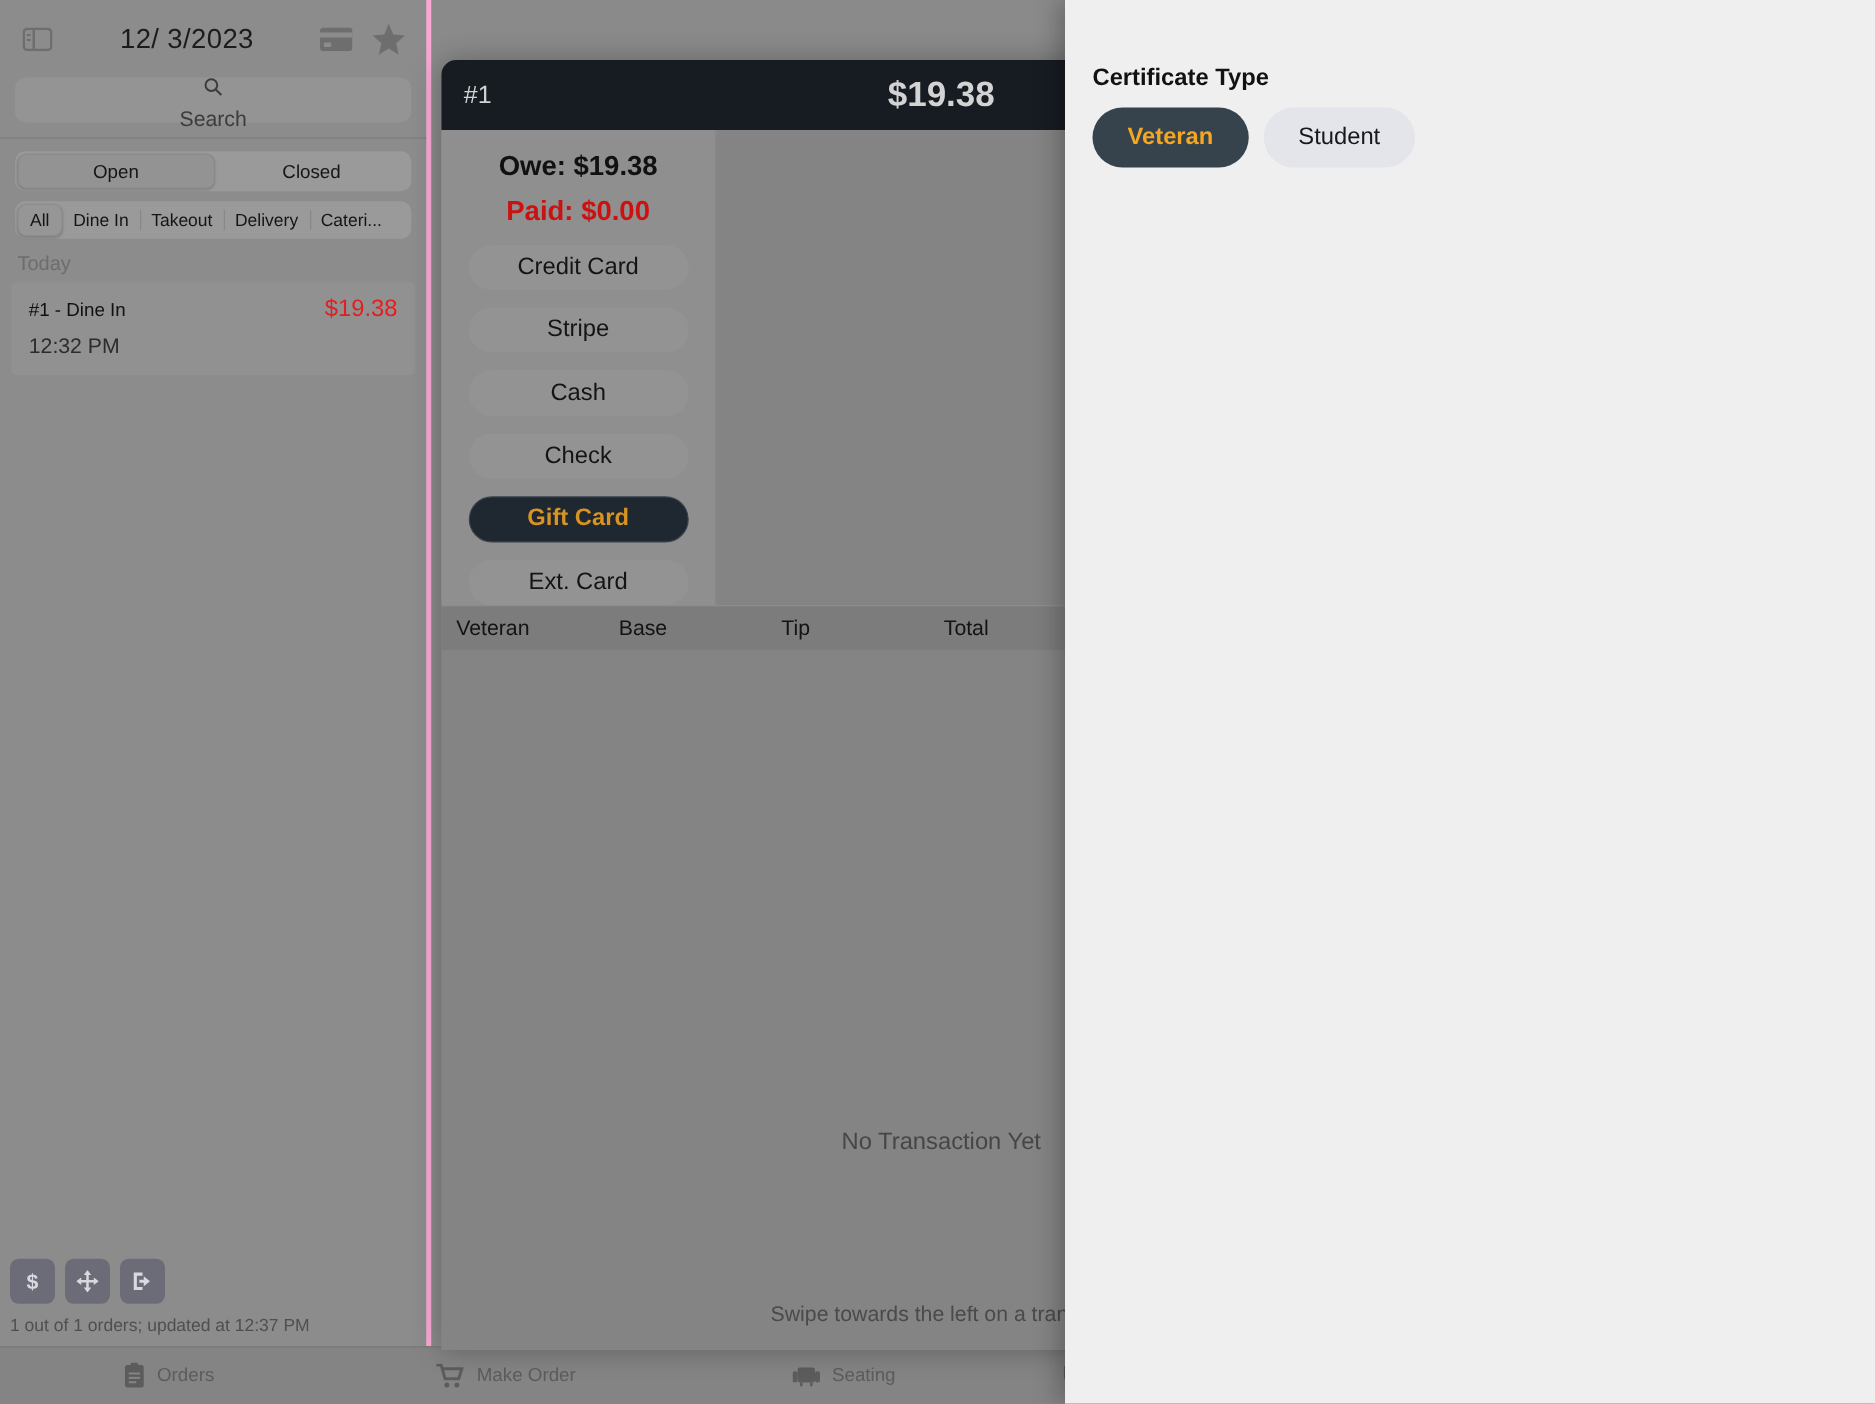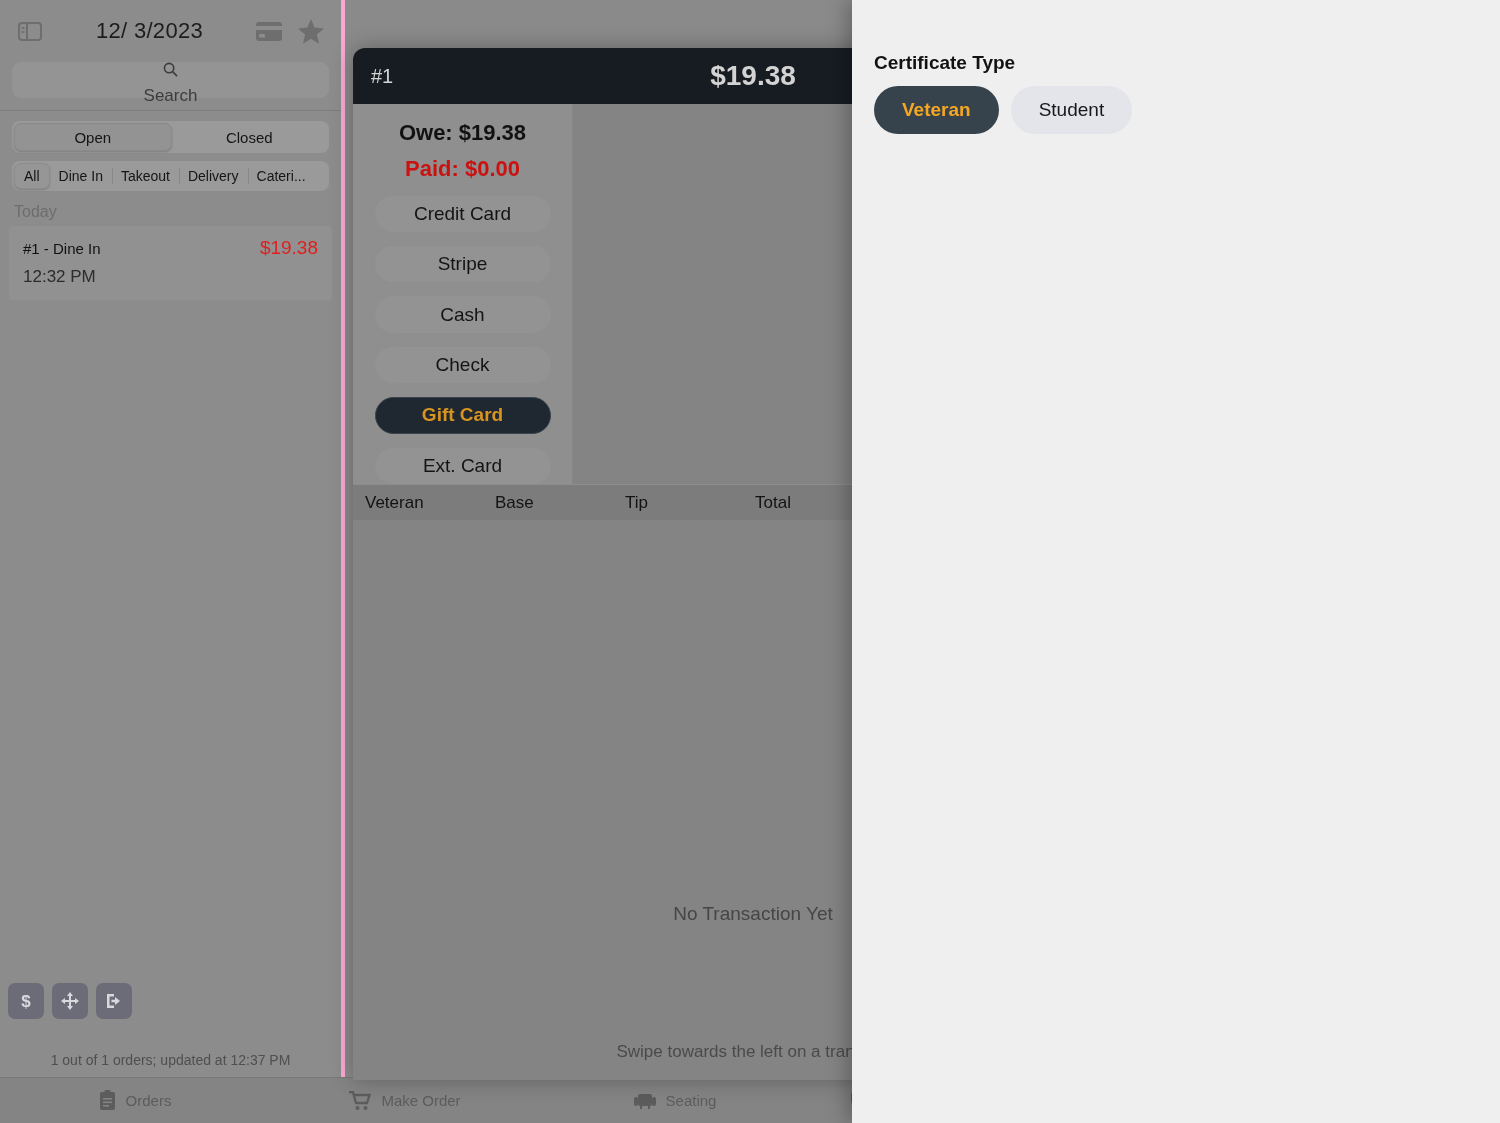--- a/index.html
+++ b/index.html
@@ -95,21 +95,21 @@
   .sq-btn {
     width: 36px; height: 36px; border-radius: 7px; background: #6c6c78;
     display: flex; align-items: center; justify-content: center; color: #d8d8de;
   }
   .test-btn {
     flex: 1; height: 38px; border-radius: 7px; background: #1f2730;
     display: flex; align-items: center; justify-content: center;
     color: #e8991f; font-size: 19px; font-weight: bold;
     border: 1px solid #424a55;
   }
-  .sb-status { text-align: center; font-size: 14px; color: #4f4f4f; padding: 7px 0 3px; margin-top: 24px; }
+  .sb-status { font-size: 14px; color: #4f4f4f; padding: 7px 0 3px; }
 
   
   .tabbar {
     position: absolute; left: 0; bottom: 0; width: 1500px; height: 46px;
     background: #848484; border-top: 1px solid #787878;
     display: flex; align-items: center;
   }
   .tab {
     display: flex; align-items: center; gap: 10px;
     width: 270px; justify-content: center; color: #5c5c5c; font-size: 15px;

